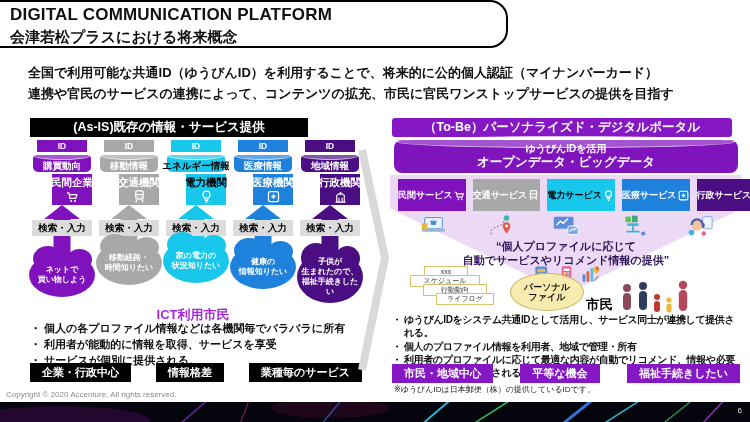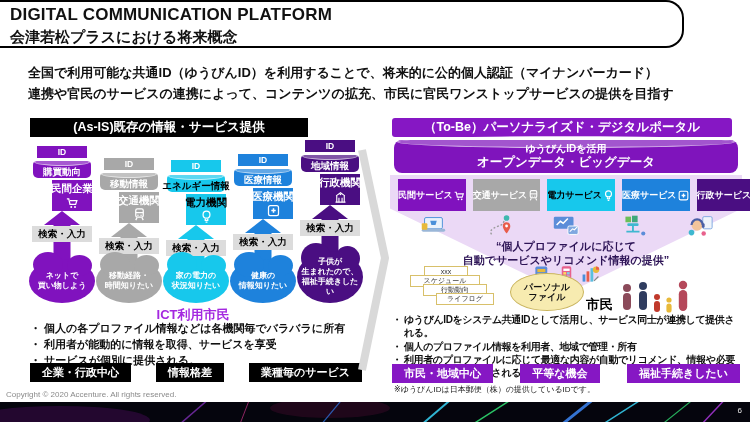--- a/index.html
+++ b/index.html
@@ -1,36 +1,36 @@
 <!DOCTYPE html>
 <html><head>
 <meta charset="utf-8">
 <style>
   html,body{margin:0;padding:0;background:#fff;}
   .slide{position:relative;width:750px;height:422px;background:#fff;overflow:hidden;
          font-family:"Liberation Sans","DejaVu Sans",sans-serif;color:#111;}
 
   
-  .title-box{position:absolute;left:0;top:8;width:684px;height:48px;
+  .title-box{position:absolute;left:0;top:8;width:508px;height:48px;
              border:2px solid #000;border-left:none;border-radius:0 18px 18px 0;
              padding:2px 0 0 10px;box-sizing:border-box;}
   .title-en{font-size:17px;font-weight:bold;letter-spacing:.2px;line-height:22px;}
   .title-jp{font-size:15px;font-weight:bold;line-height:21px;}
 
   .intro{position:absolute;left:28px;top:63px;width:716px;font-size:13px;font-weight:bold;
          line-height:1.6;color:#101010;}
 
   
   .panel-left{position:absolute;left:22px;top:118px;width:342px;height:268px;}
   .panel-right{position:absolute;left:390px;top:118px;width:352px;height:282px;}
 
   .asis-header{position:absolute;left:8px;top:0;width:278px;height:19px;background:#000;
                color:#fff;font-size:12.5px;font-weight:bold;text-align:center;line-height:19px;}
 
-  .cols{position:absolute;left:10px;right:4px;top:22px;display:flex;gap:7px;align-items:flex-end;}
+  .cols{position:absolute;left:10px;right:4px;top:22px;display:flex;gap:7px;}
   .col{flex:1;display:flex;flex-direction:column;min-width:0;}
   .id-bar{height:12px;margin:0 5px;display:flex;align-items:center;justify-content:center;}
   .id-bar span{color:#fff;font-size:8.5px;font-weight:bold;line-height:12px;}
   .cyl{position:relative;height:17px;margin:3px 1px 0;border-radius:4px 4px 5px 5px;
        display:flex;align-items:flex-end;justify-content:center;}
   .cyl::before{content:"";position:absolute;left:1px;right:1px;top:-3px;height:6px;border-radius:50%;
        background:rgba(255,255,255,.30);border:1px solid rgba(255,255,255,.55);}
   .cyl-label{font-size:9.5px;font-weight:bold;line-height:13px;white-space:nowrap;position:relative;z-index:1;}
   .org-box{height:31px;margin-top:2px;display:flex;flex-direction:column;align-items:center;justify-content:center;gap:0;margin-left:20px;}
   .org-label{font-size:10.5px;font-weight:bold;line-height:13px;white-space:nowrap;}

